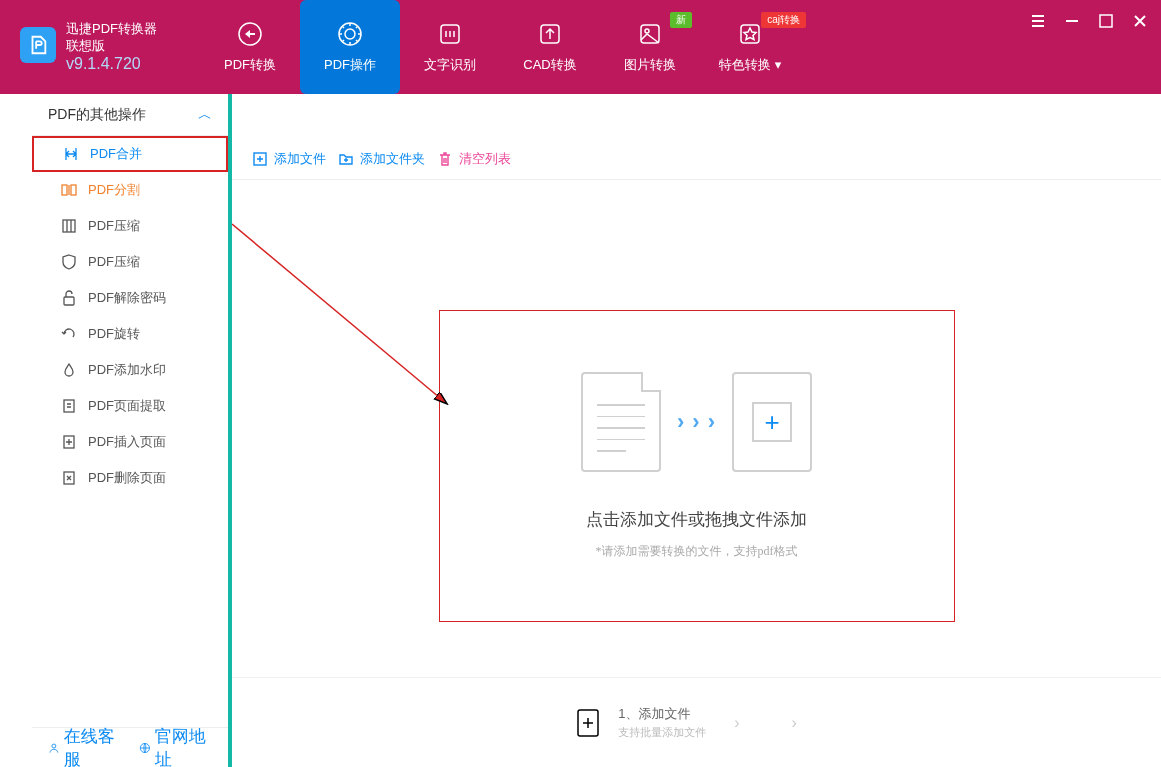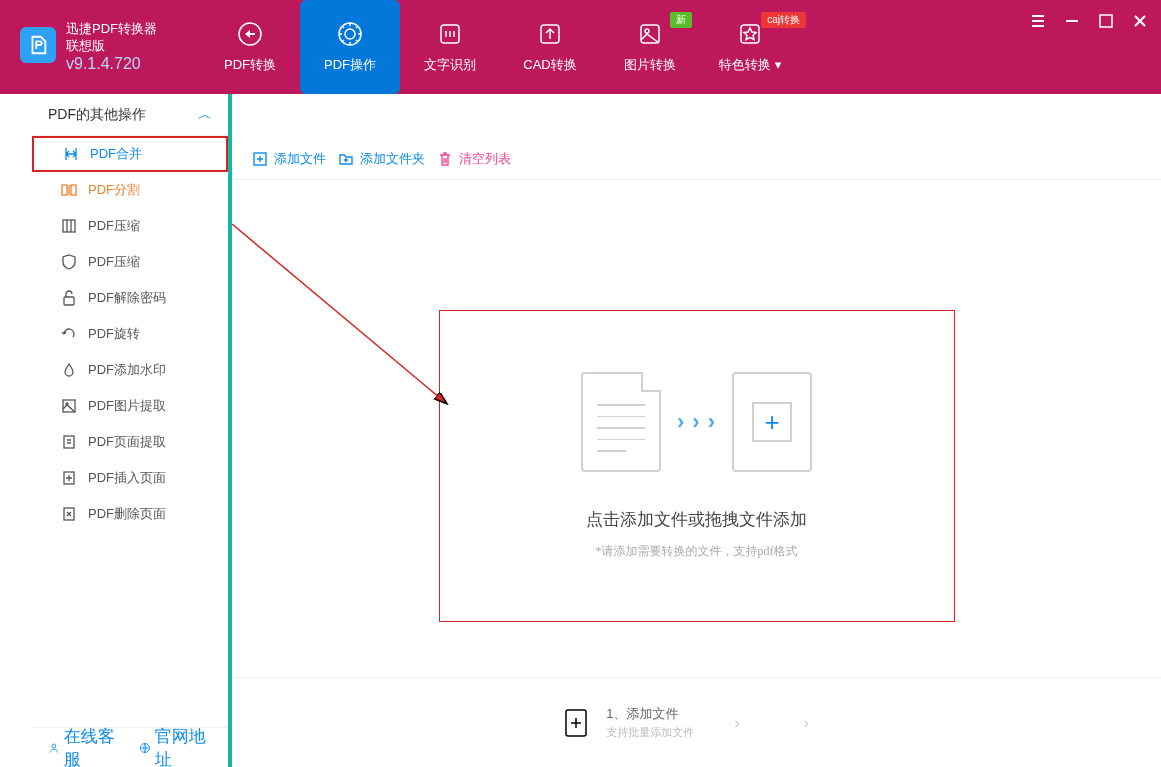--- a/index.html
+++ b/index.html
@@ -58,21 +58,21 @@
 .arrows { font-size: 22px; color: #51a9f3; letter-spacing: 1px; font-weight: bold; }
 .plus-box { display: flex; align-items: center; justify-content: center; }
 .inner-plus { width: 40px; height: 40px; border: 2px solid #d0d0d0; display: flex; align-items: center; justify-content: center; color: #0d8bf2; font-size: 26px; font-weight: 300; }
 .dropzone-title { font-size: 17px; color: #444; margin-bottom: 12px; }
 .dropzone-sub { font-size: 12px; color: #aaa; font-family: Liberation Serif, serif; }
 
 .redbox-1 { border: 2px solid #d62424; }
 
 .arrow-line { position: absolute; top: 0; left: 0; pointer-events: none; }
 
-.steps { height: 90px; display: flex; align-items: center; justify-content: center; gap: 16px; padding: 0 30px; border-top: 1px solid #f0f0f0; }
+.steps { height: 90px; display: flex; align-items: center; justify-content: center; gap: 4px; padding: 0 30px; border-top: 1px solid #f0f0f0; }
 .step { display: flex; align-items: center; gap: 12px; }
 .step-icon { width: 34px; height: 34px; }
 .step-text { display: flex; flex-direction: column; }
 .step-title { font-size: 13px; color: #666; }
 .step-sub { font-size: 11px; color: #bbb; margin-top: 2px; }
 .step-sep { color: #ccc; font-size: 16px; margin: 0 24px; }
 
 svg { fill: none; stroke: currentColor; }
 </style>
 </head>
@@ -225,30 +225,20 @@
           </span>
         <span>PDF旋转</span>
       </div>
       <div class="sidebar-item">
         <span class="sidebar-item-icon">
             <svg viewBox="0 0 18 18" stroke="#888" stroke-width="1.3">
               <path d="M9 3c2 3 4 5 4 8a4 4 0 01-8 0c0-3 2-5 4-8z"></path>
             </svg>
           </span>
         <span>PDF添加水印</span>
-      </div>
-      <div class="sidebar-item">
-        <span class="sidebar-item-icon">
-            <svg viewBox="0 0 18 18" stroke="#888" stroke-width="1.3">
-              <rect x="3" y="3" width="12" height="12"></rect>
-              <path d="M3 12l4-4 8 7"></path>
-              <circle cx="7" cy="7" r="1"></circle>
-            </svg>
-          </span>
-        <span>PDF图片提取</span>
       </div>
       <div class="sidebar-item">
         <span class="sidebar-item-icon">
             <svg viewBox="0 0 18 18" stroke="#888" stroke-width="1.3">
               <rect x="4" y="3" width="10" height="12"></rect>
               <path d="M7 7h4M7 10h4"></path>
             </svg>
           </span>
         <span>PDF页面提取</span>
       </div>

